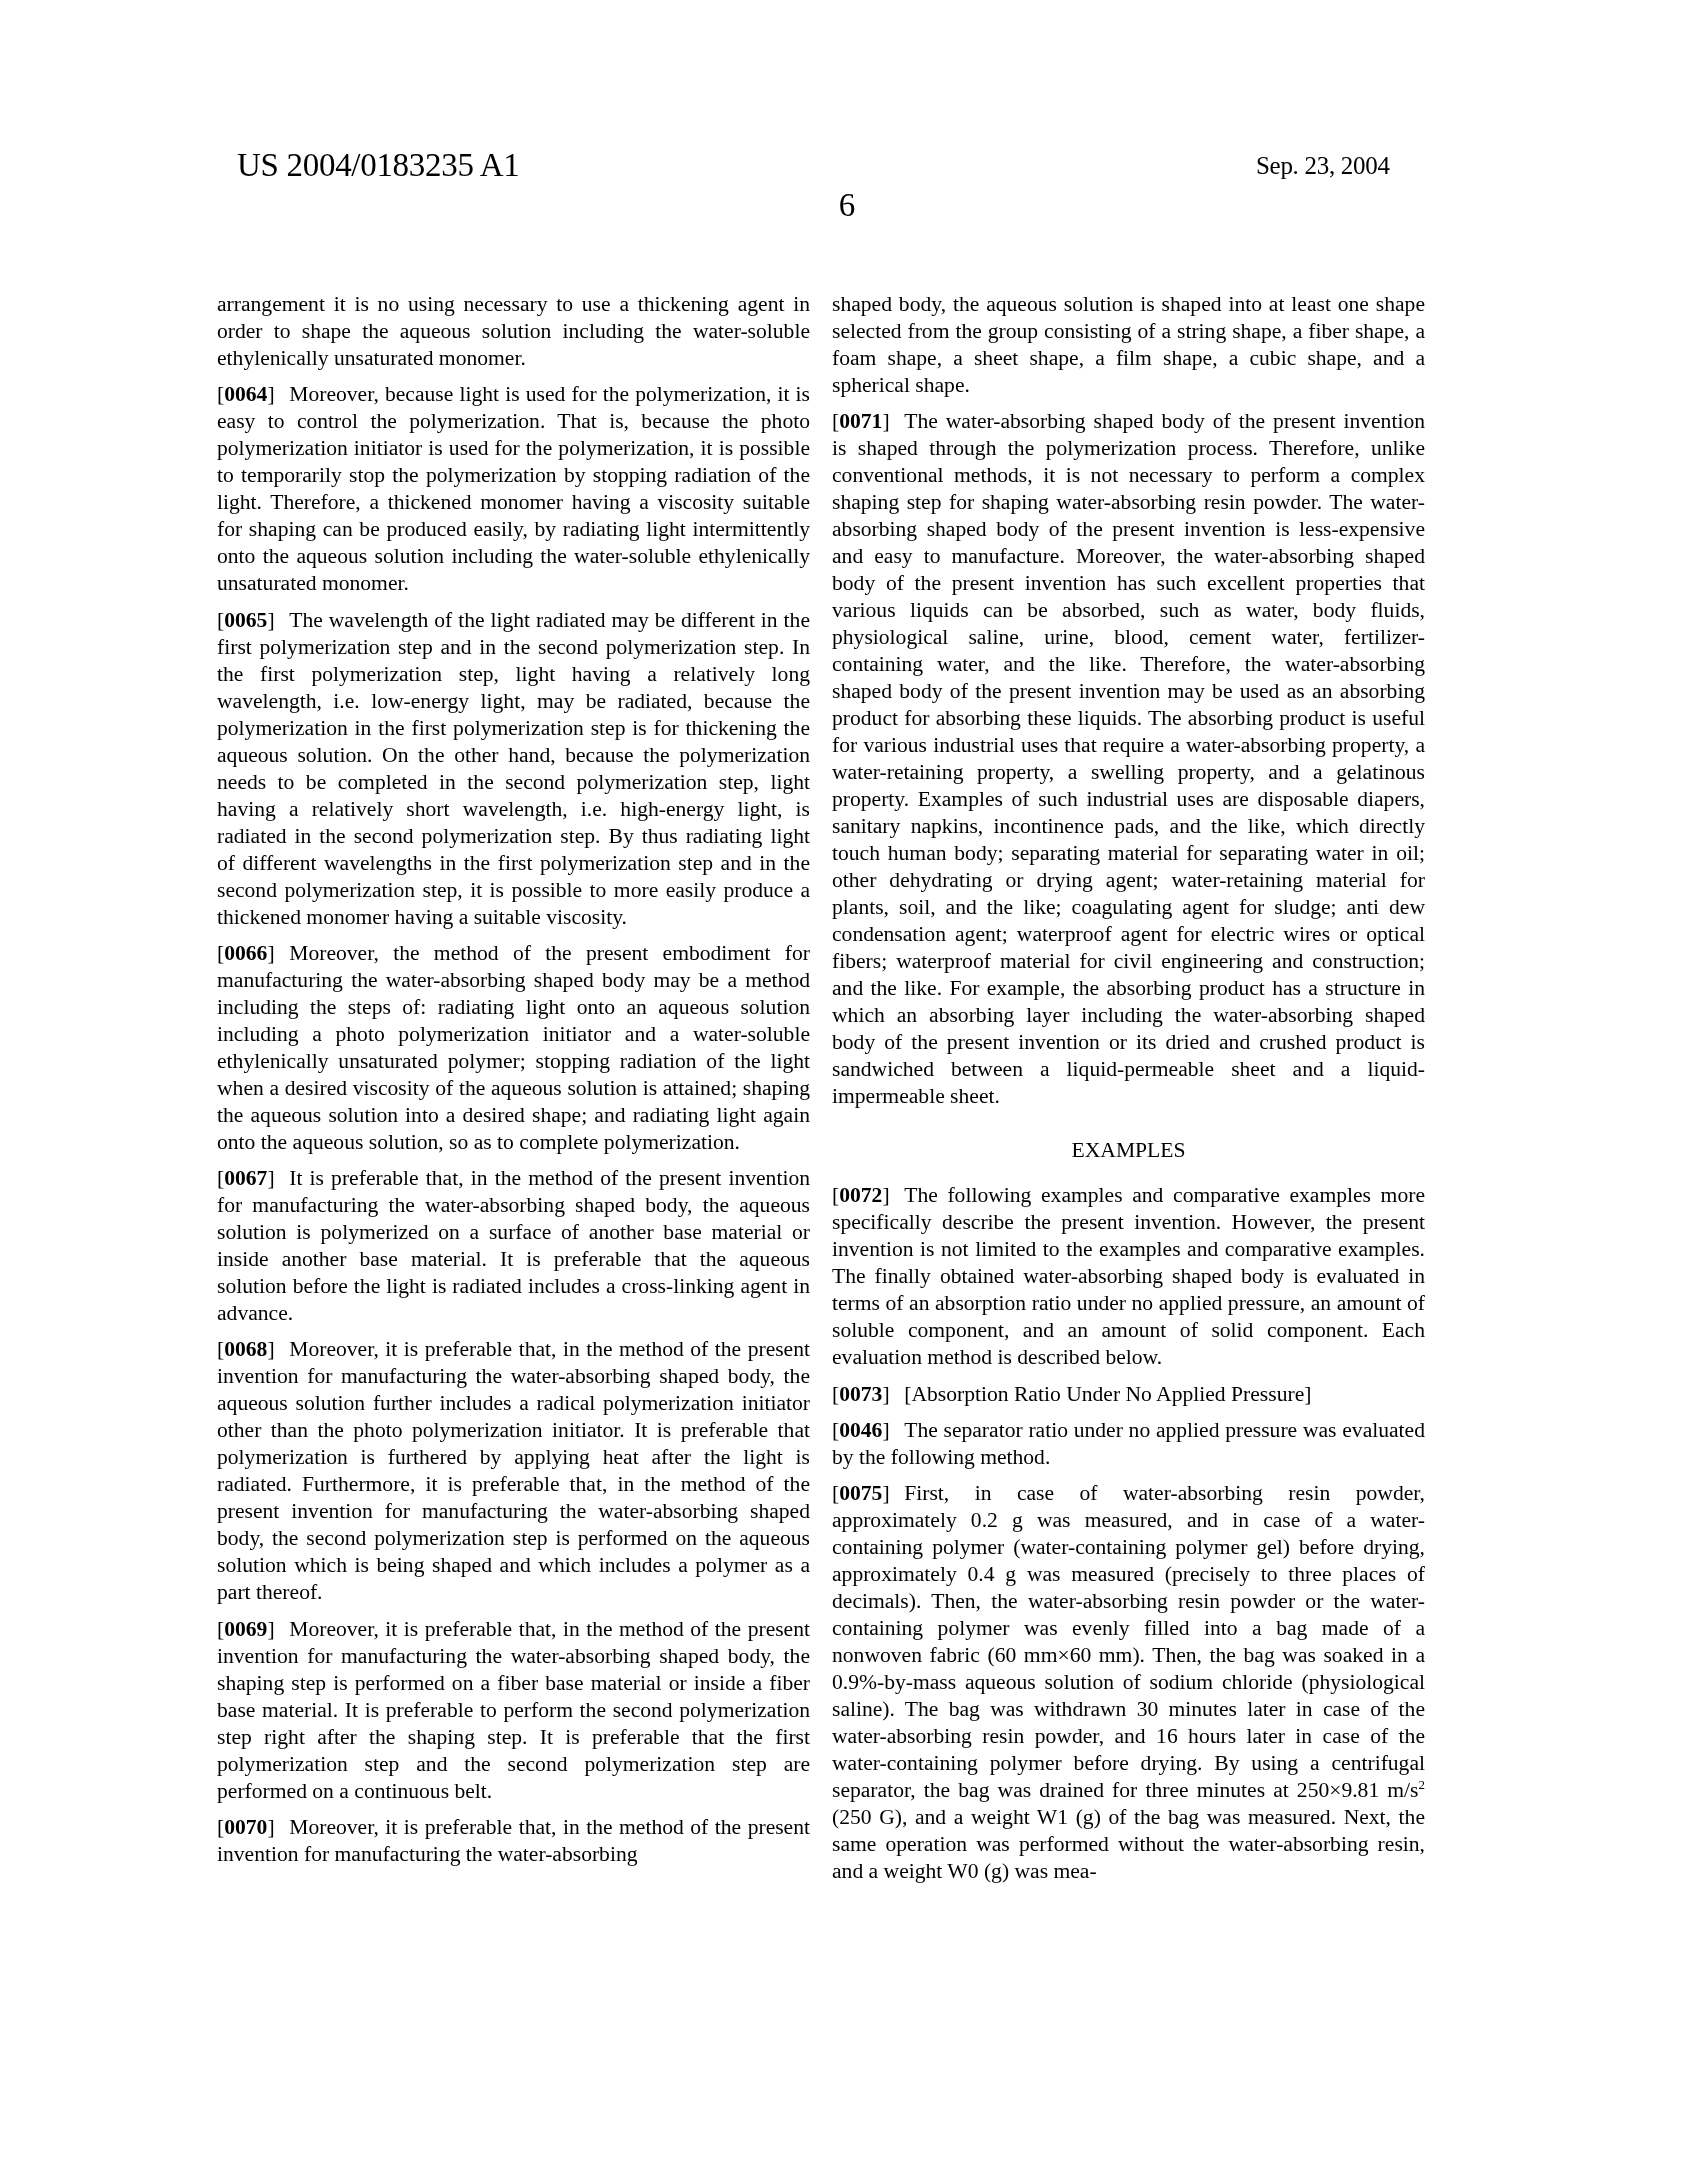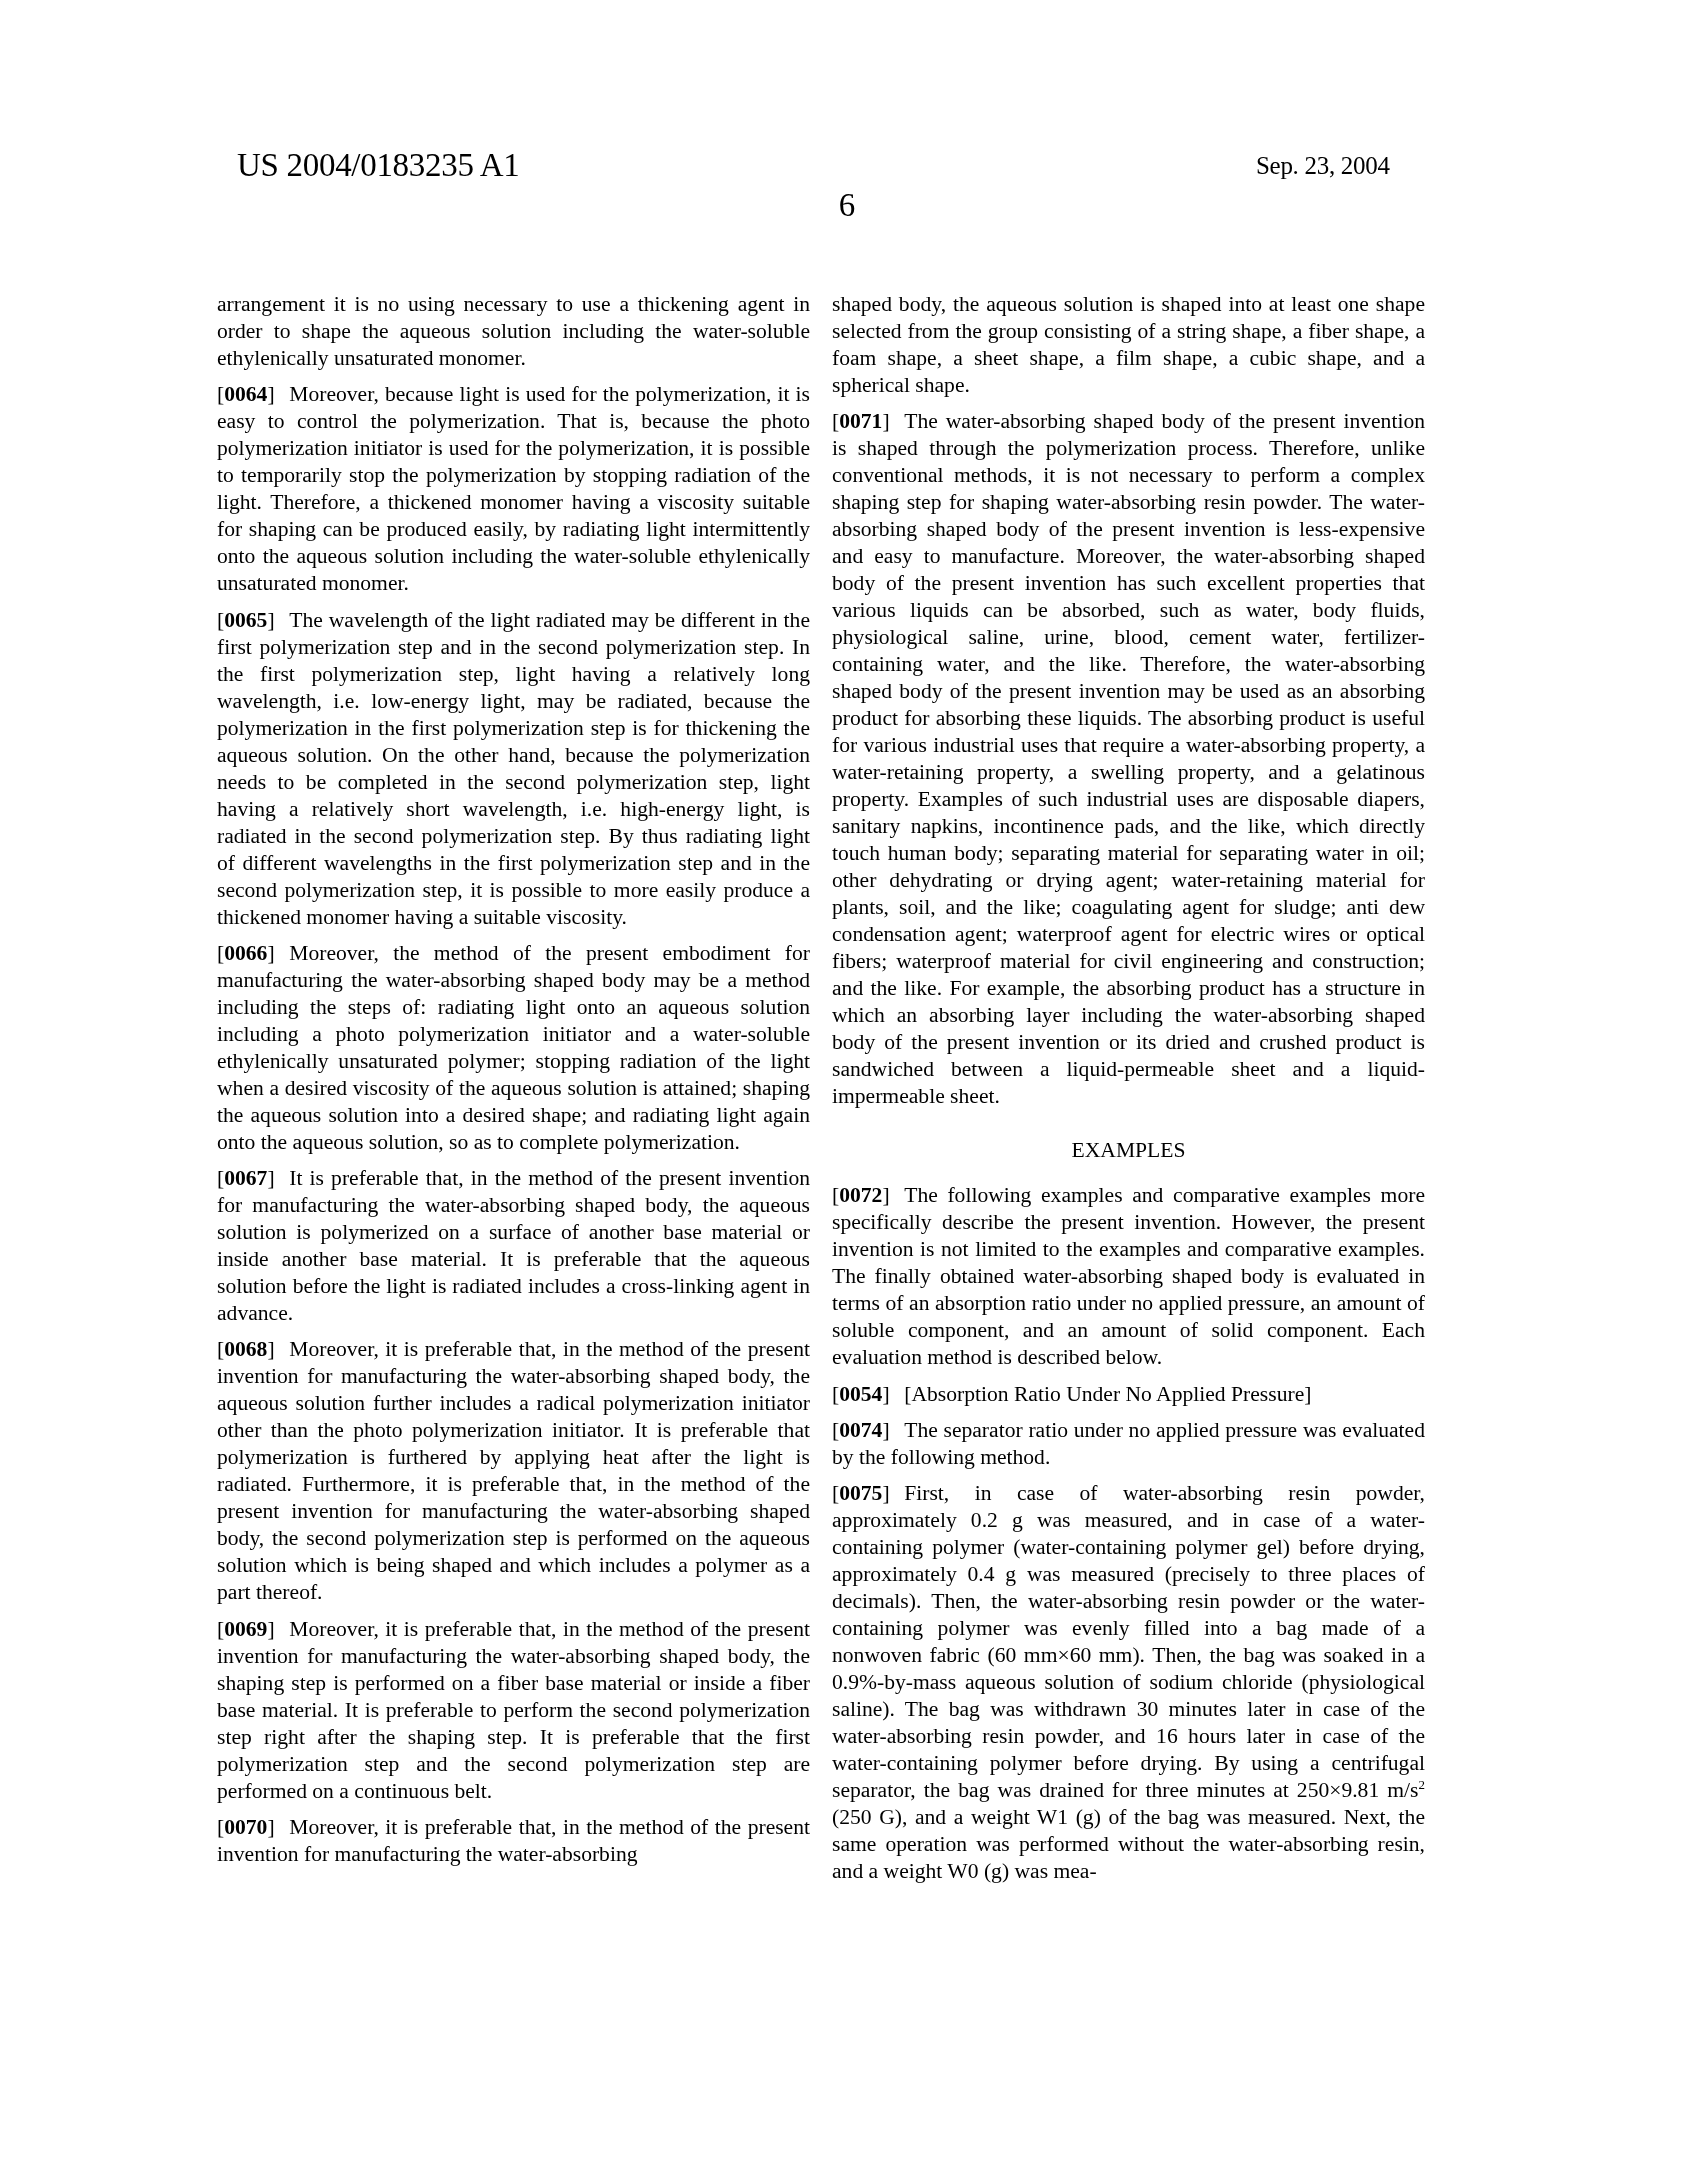--- a/index.html
+++ b/index.html
@@ -125,24 +125,24 @@
     <span class="para-num">[<b>0071</b>]</span><span class="para-gap"></span><span>The water-absorbing shaped body of the present invention is shaped through the polymerization process. Therefore, unlike conventional methods, it is not necessary to perform a complex shaping step for shaping water-absorbing resin powder. The water-absorbing shaped body of the present invention is less-expensive and easy to manufacture. Moreover, the water-absorbing shaped body of the present invention has such excellent properties that various liquids can be absorbed, such as water, body fluids, physiological saline, urine, blood, cement water, fertilizer-containing water, and the like. Therefore, the water-absorbing shaped body of the present invention may be used as an absorbing product for absorbing these liquids. The absorbing product is useful for various industrial uses that require a water-absorbing property, a water-retaining property, a swelling property, and a gelatinous property. Examples of such industrial uses are disposable diapers, sanitary napkins, incontinence pads, and the like, which directly touch human body; separating material for separating water in oil; other dehydrating or drying agent; water-retaining material for plants, soil, and the like; coagulating agent for sludge; anti dew condensation agent; waterproof agent for electric wires or optical fibers; waterproof material for civil engineering and construction; and the like. For example, the absorbing product has a structure in which an absorbing layer including the water-absorbing shaped body of the present invention or its dried and crushed product is sandwiched between a liquid-permeable sheet and a liquid-impermeable sheet.</span>
   </p>
 
   <div class="section-heading">EXAMPLES</div>
 
   <p class="para">
     <span class="para-num">[<b>0072</b>]</span><span class="para-gap"></span><span>The following examples and comparative examples more specifically describe the present invention. However, the present invention is not limited to the examples and comparative examples. The finally obtained water-absorbing shaped body is evaluated in terms of an absorption ratio under no applied pressure, an amount of soluble component, and an amount of solid component. Each evaluation method is described below.</span>
   </p>
 
   <p class="para" style="text-align:left;">
-    <span class="para-num">[<b>0054</b>]</span><span class="para-gap"></span><span>[Absorption Ratio Under No Applied Pressure]</span>
+    <span class="para-num">[<b>0073</b>]</span><span class="para-gap"></span><span>[Absorption Ratio Under No Applied Pressure]</span>
   </p>
 
   <p class="para">
-    <span class="para-num">[<b>0074</b>]</span><span class="para-gap"></span><span>The separator ratio under no applied pressure was evaluated by the following method.</span>
+    <span class="para-num">[<b>0046</b>]</span><span class="para-gap"></span><span>The separator ratio under no applied pressure was evaluated by the following method.</span>
   </p>
 
   <p class="para">
     <span class="para-num">[<b>0075</b>]</span><span class="para-gap"></span><span>First, in case of water-absorbing resin powder, approximately 0.2 g was measured, and in case of a water-containing polymer (water-containing polymer gel) before drying, approximately 0.4 g was measured (precisely to three places of decimals). Then, the water-absorbing resin powder or the water-containing polymer was evenly filled into a bag made of a nonwoven fabric (60 mm×60 mm). Then, the bag was soaked in a 0.9%-by-mass aqueous solution of sodium chloride (physiological saline). The bag was withdrawn 30 minutes later in case of the water-absorbing resin powder, and 16 hours later in case of the water-containing polymer before drying. By using a centrifugal separator, the bag was drained for three minutes at 250×9.81 m/s</span><sup>2</sup><span> (250 G), and a weight W1 (g) of the bag was measured. Next, the same operation was performed without the water-absorbing resin, and a weight W0 (g) was mea-</span>
   </p>
 </div>
 
 
 </body></html>

